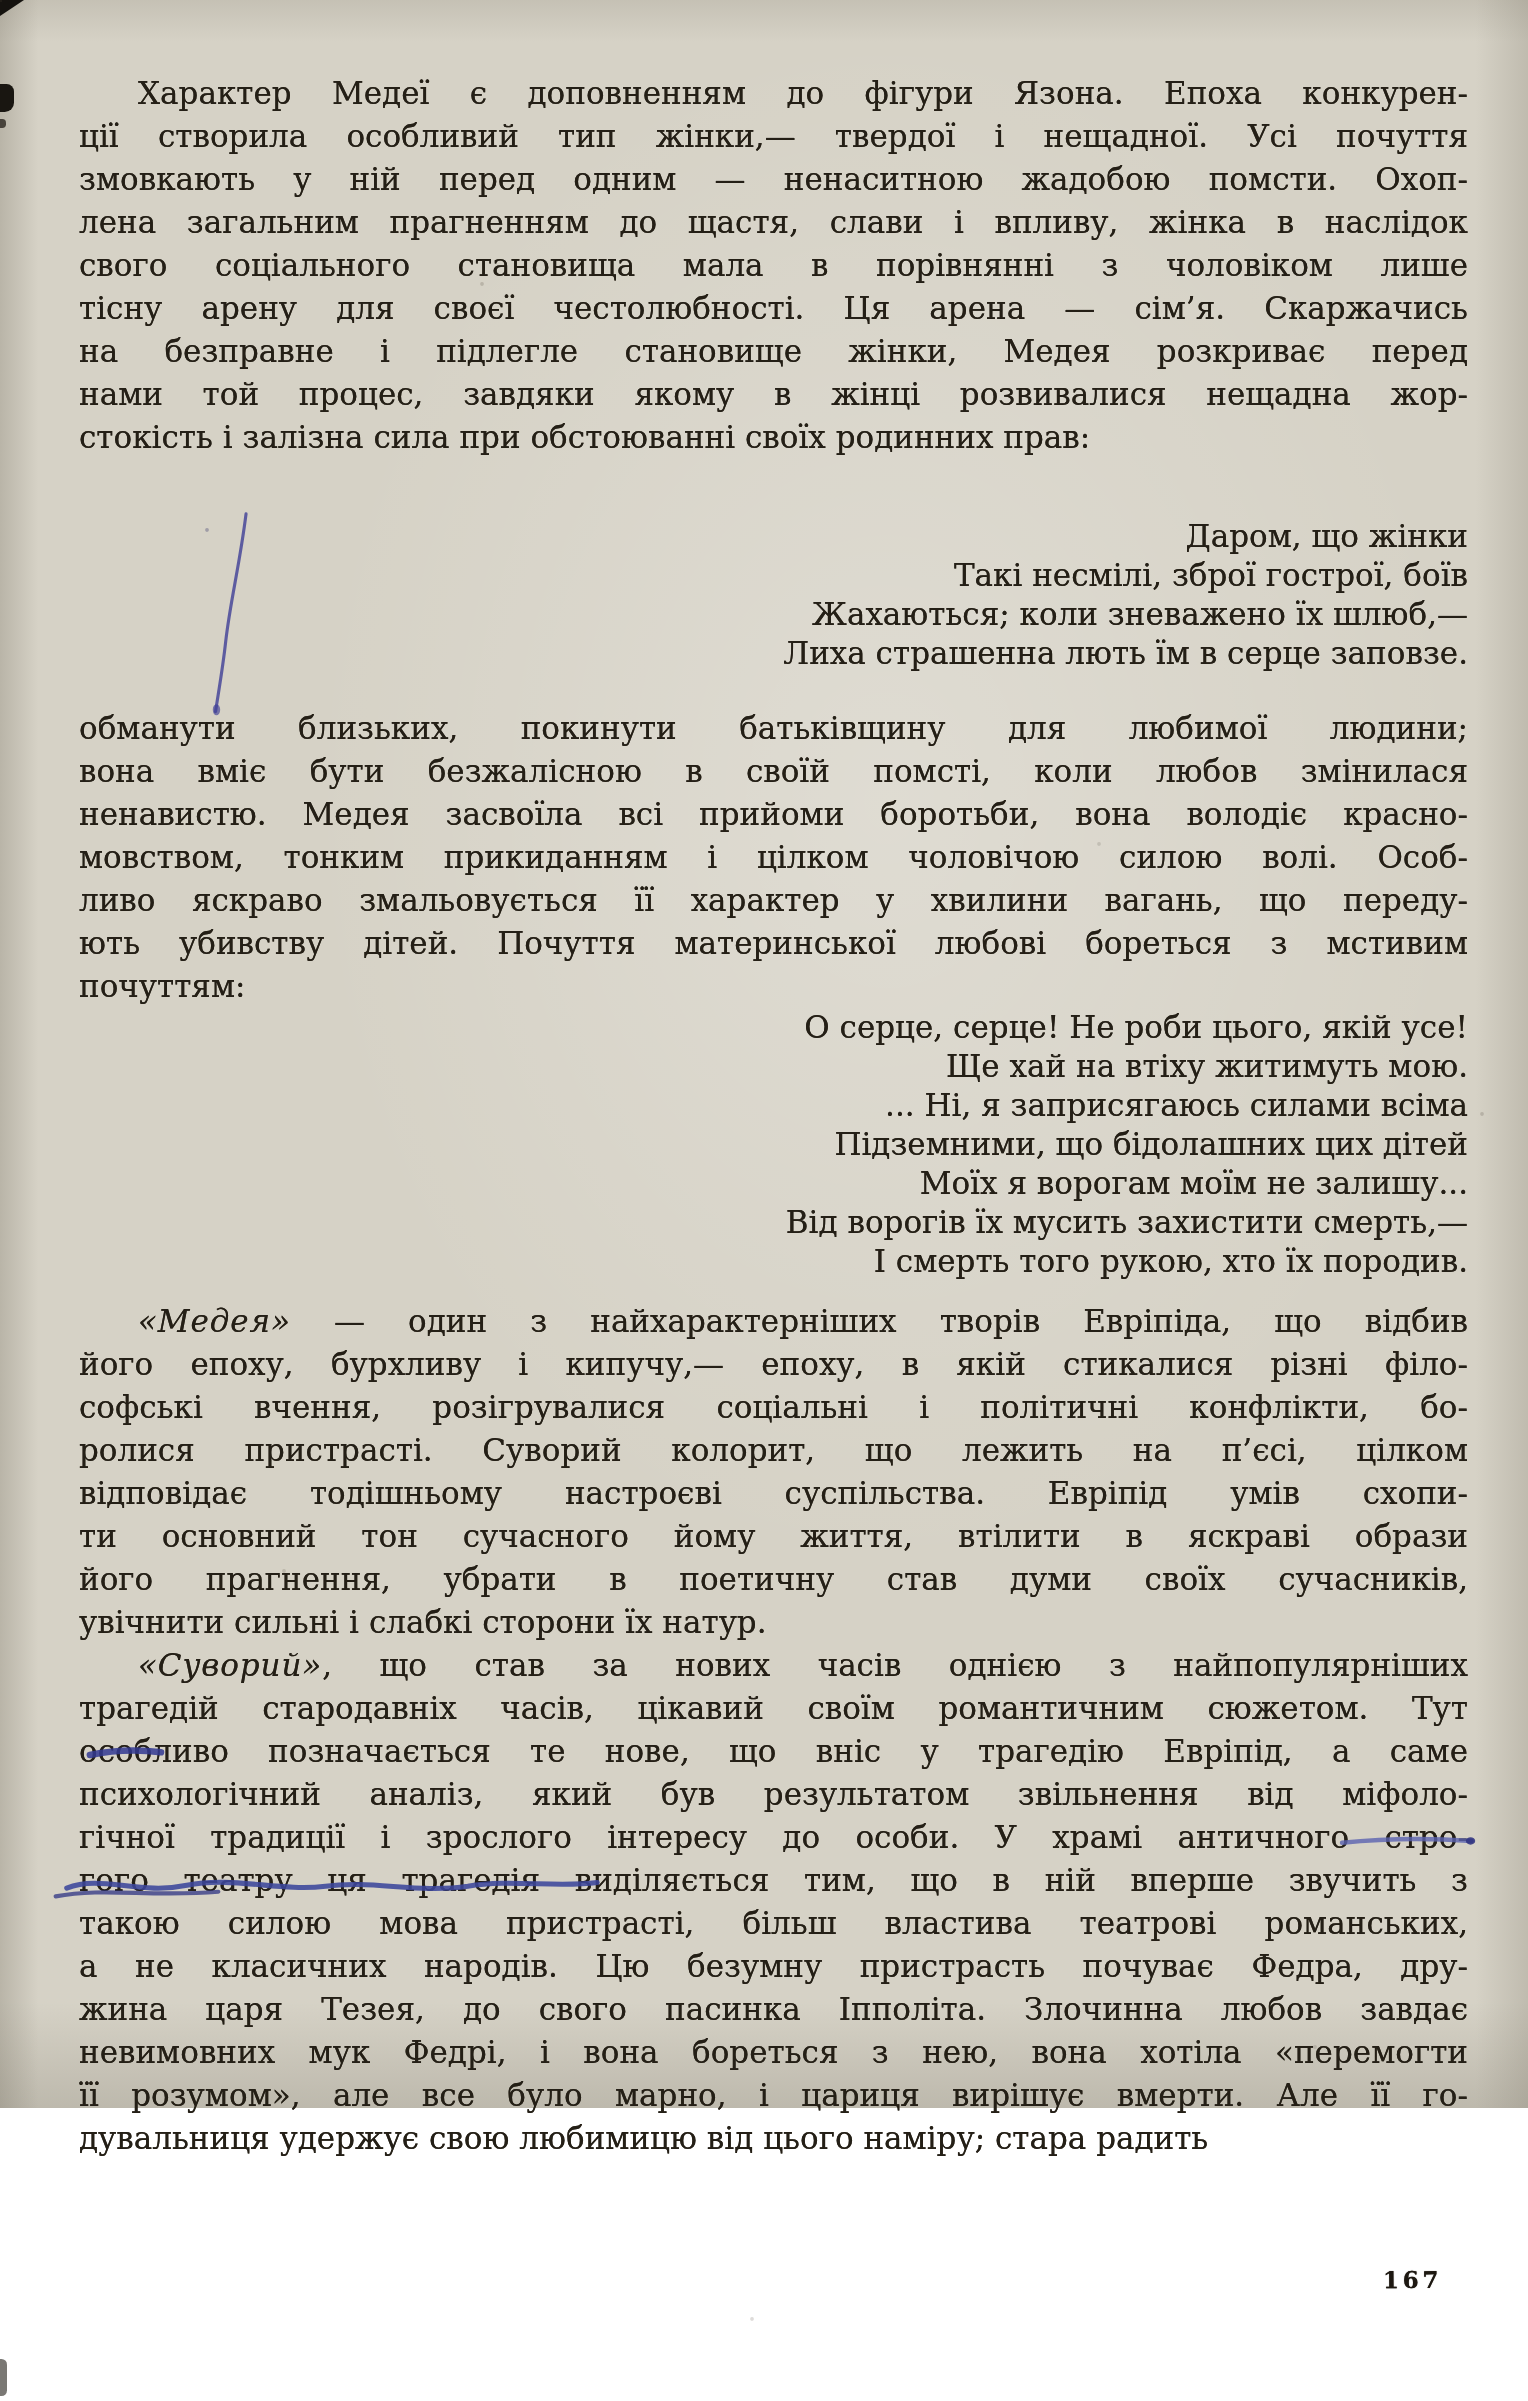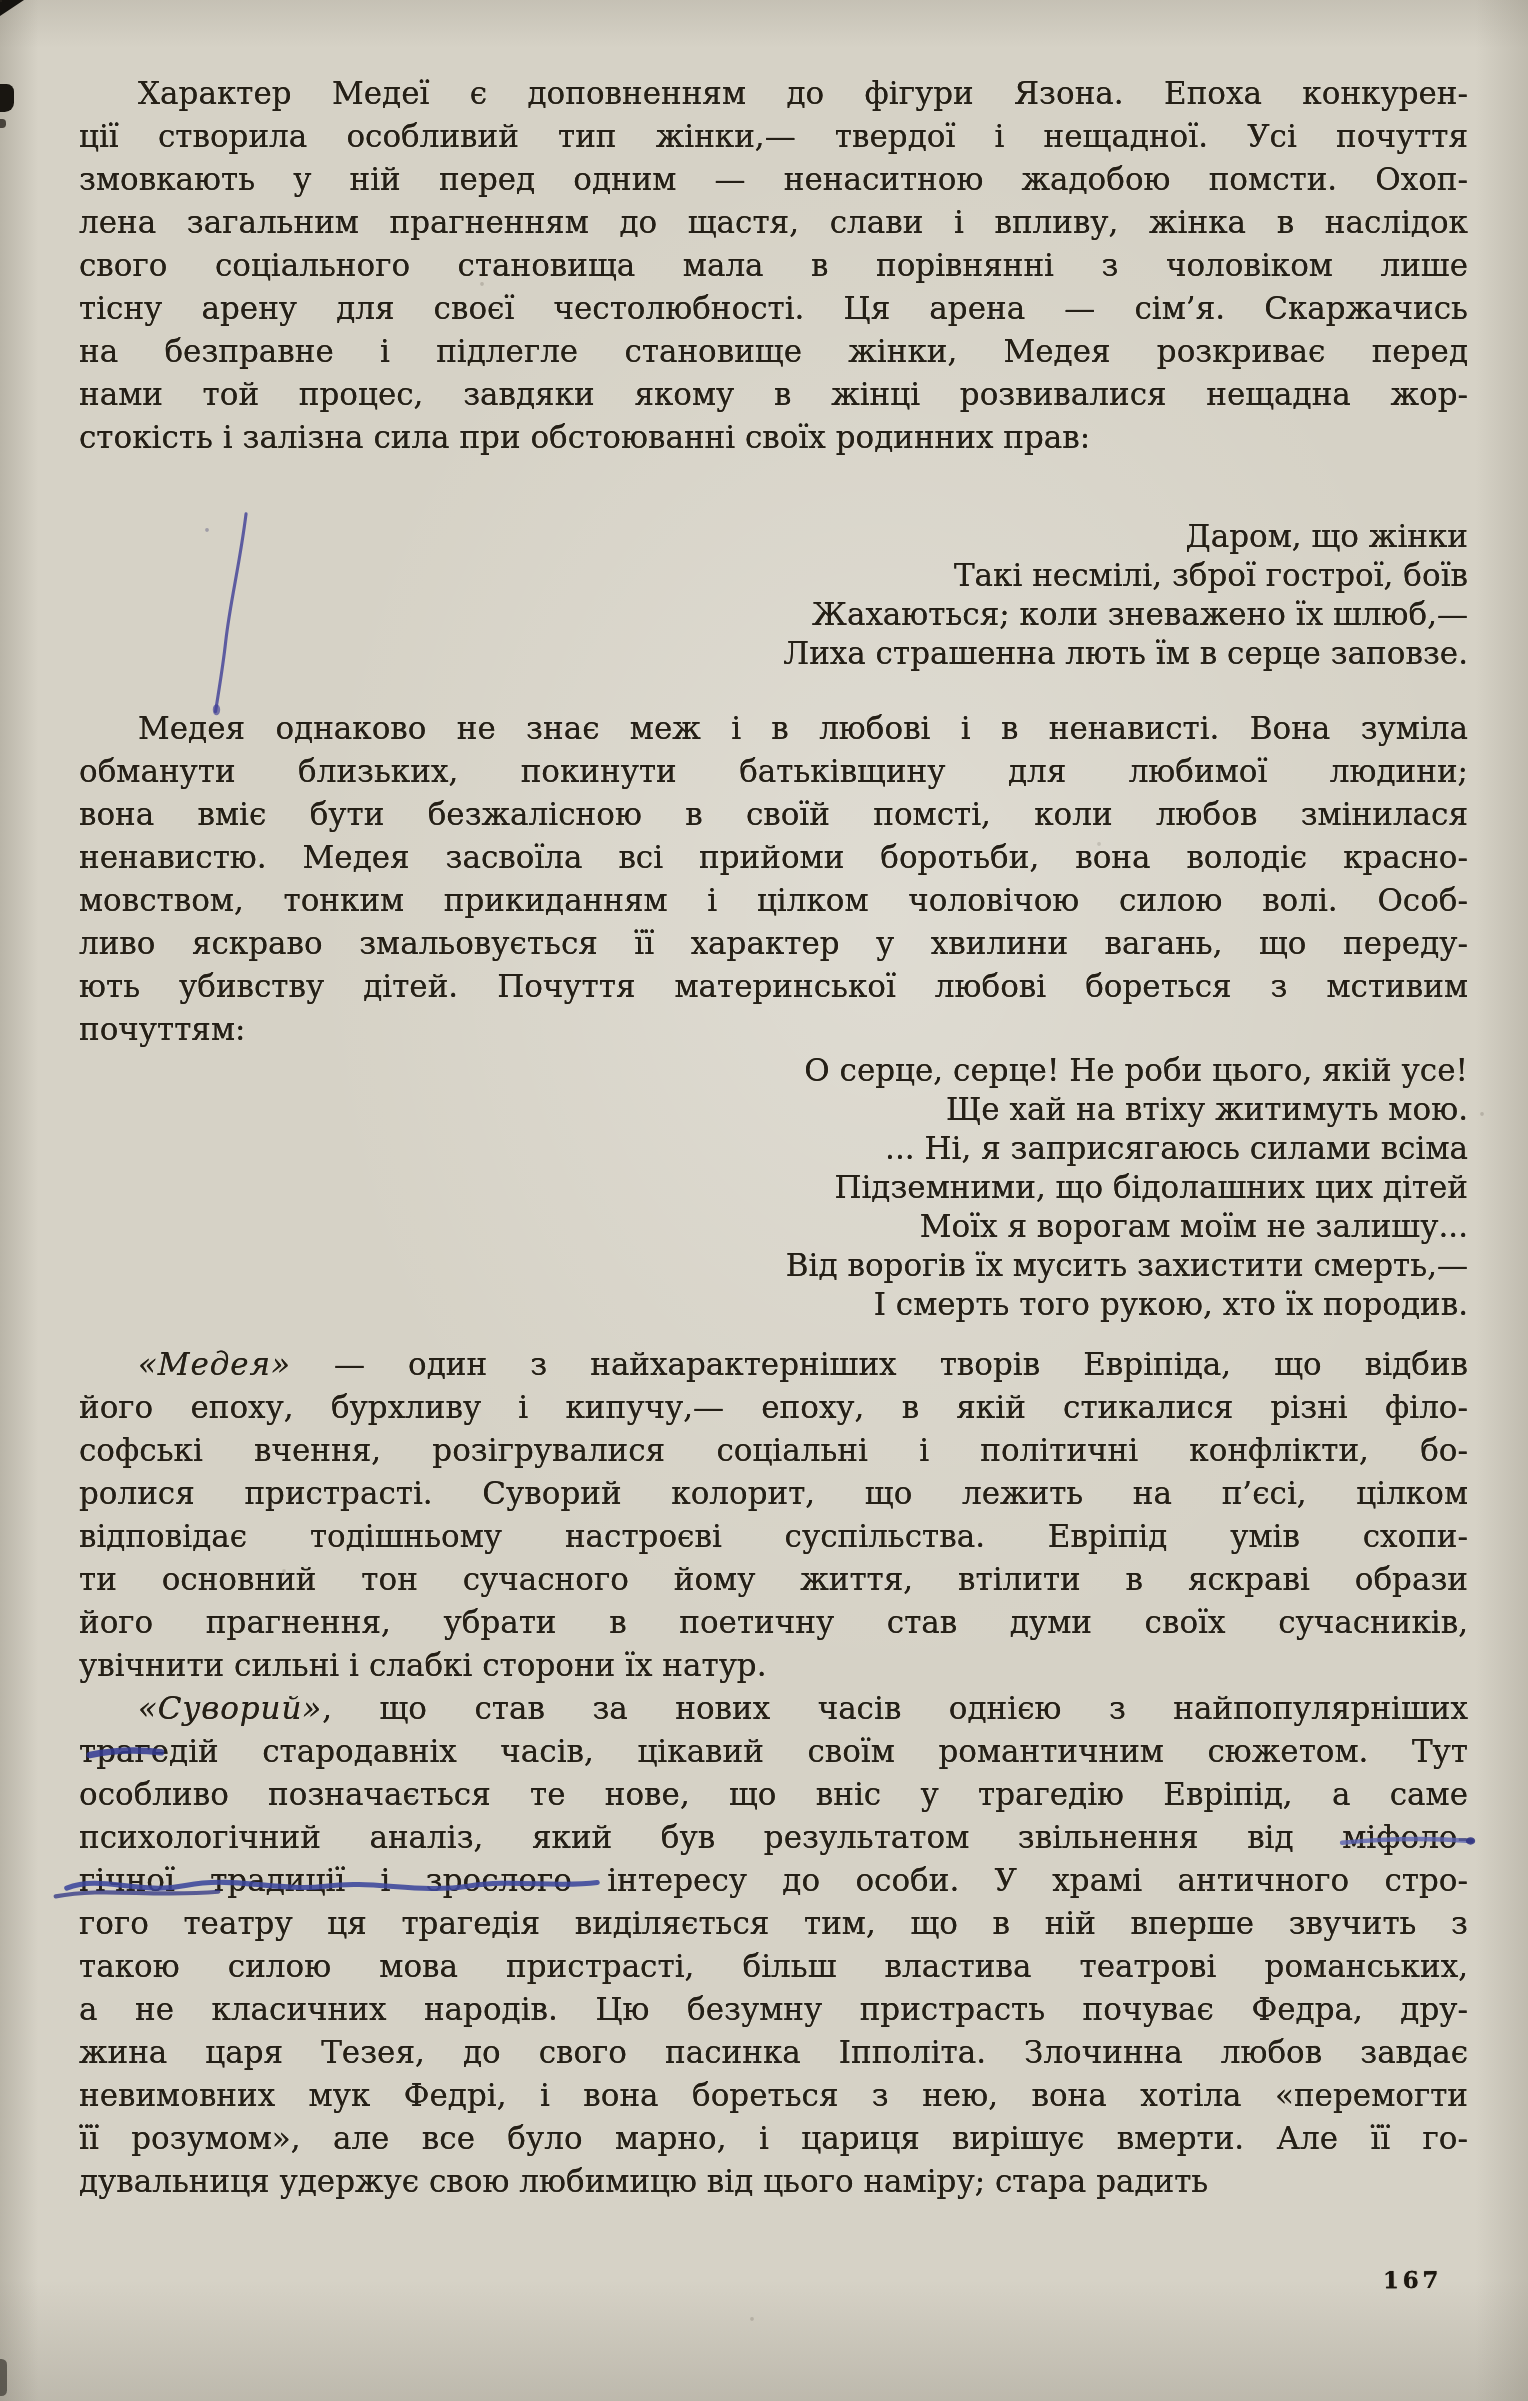--- a/index.html
+++ b/index.html
@@ -1,21 +1,21 @@
 <!DOCTYPE html>
 <html style="font-size:15px"><head>
 <meta charset="utf-8">
 <style>
   html,body{margin:0;padding:0;}
   body{
     width:1529px;height:2401px;overflow:hidden;
     font-family:"DejaVu Serif","Liberation Serif",serif;
   }
   .page{
-    position:relative;width:1529px;height:2401px;
+    position:relative;width:1529px;height:2108px;
     background:
       radial-gradient(ellipse 832px 1109px at 58% 38%, rgba(255,255,255,0.22), rgba(255,255,255,0) 70%),
       linear-gradient(90deg, rgba(110,104,90,0.28) 0%, rgba(110,104,90,0) 2.5%, rgba(110,104,90,0) 96.5%, rgba(110,104,90,0.22) 100%),
       linear-gradient(180deg, rgba(110,104,90,0.16) 0%, rgba(110,104,90,0) 2%, rgba(110,104,90,0) 95%, rgba(100,95,82,0.22) 100%),
       #d6d2c6;
   }
   .text-column{
     position:absolute;left:79px;top:72px;width:1389px;
     color:#241f16;font-size:31px;
     text-shadow:0 0 0.6px rgba(35,28,18,0.85);
@@ -88,21 +88,20 @@
         <div class="line">нами той процес, завдяки якому в жінці розвивалися нещадна жор-</div>
         <div class="line last">стокість і залізна сила при обстоюванні своїх родинних прав:</div>
       </div>
       <div class="block verse v1">
         <div class="line">Даром, що жінки</div>
         <div class="line">Такі несмілі, зброї гострої, боїв</div>
         <div class="line">Жахаються; коли зневажено їх шлюб,—</div>
         <div class="line">Лиха страшенна лють їм в серце заповзе.</div>
       </div>
       <div class="block paragraph">
-        <div class="line first">Медея однаково не знає меж і в любові і в ненависті. Вона зуміла</div>
         <div class="line">обманути близьких, покинути батьківщину для любимої людини;</div>
         <div class="line">вона вміє бути безжалісною в своїй помсті, коли любов змінилася</div>
         <div class="line">ненавистю. Медея засвоїла всі прийоми боротьби, вона володіє красно-</div>
         <div class="line">мовством, тонким прикиданням і цілком чоловічою силою волі. Особ-</div>
         <div class="line">ливо яскраво змальовується її характер у хвилини вагань, що переду-</div>
         <div class="line">ють убивству дітей. Почуття материнської любові бореться з мстивим</div>
         <div class="line last">почуттям:</div>
       </div>
       <div class="block verse v2">
         <div class="line">О серце, серце! Не роби цього, якій усе!</div>

